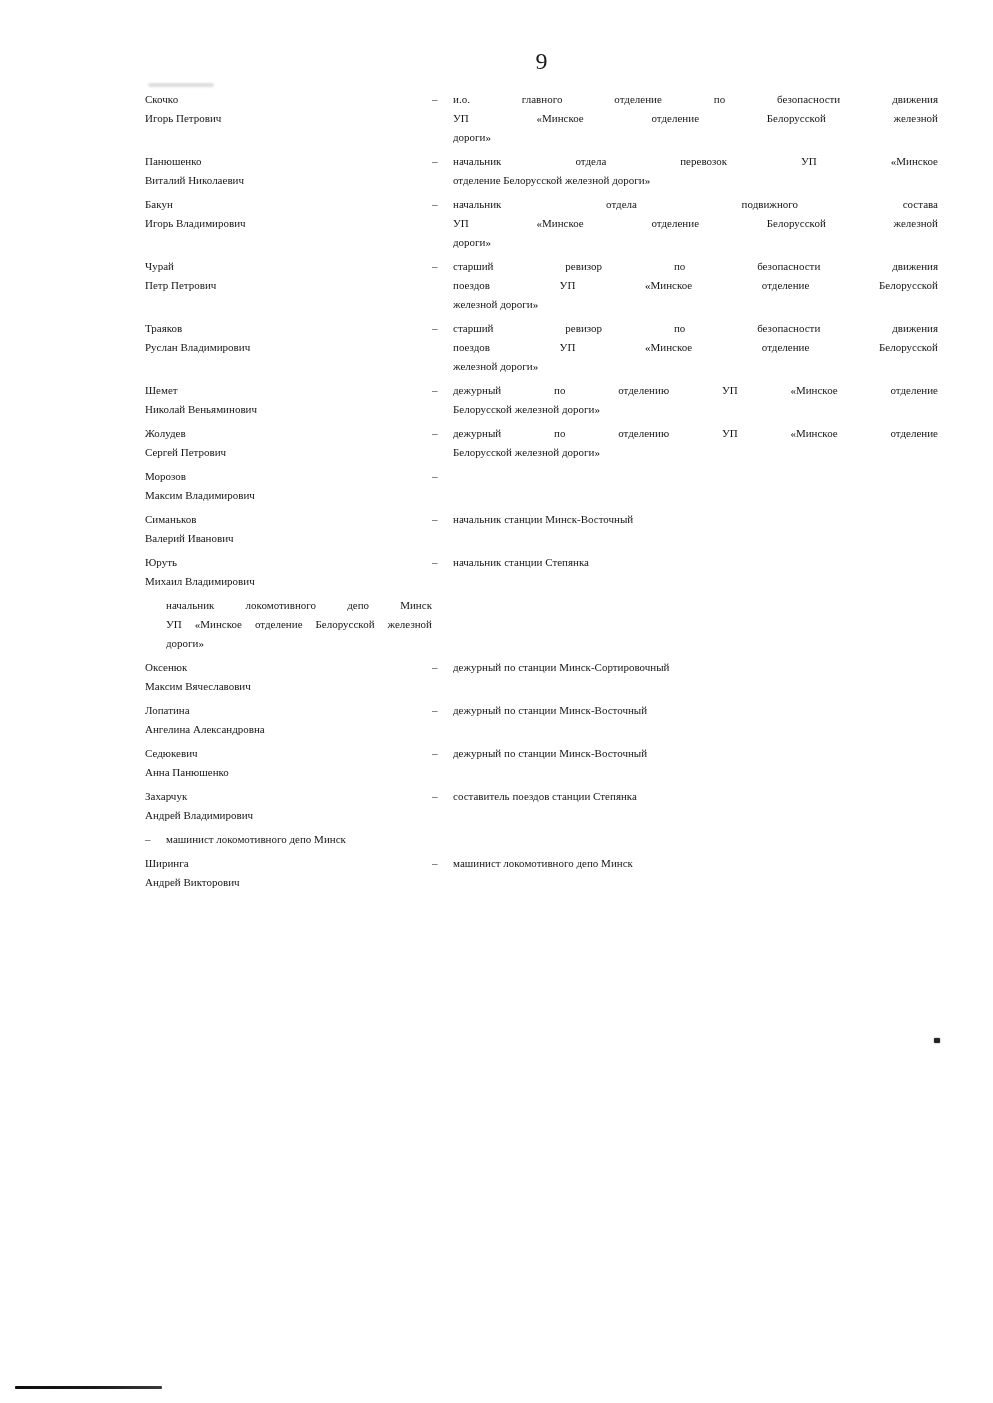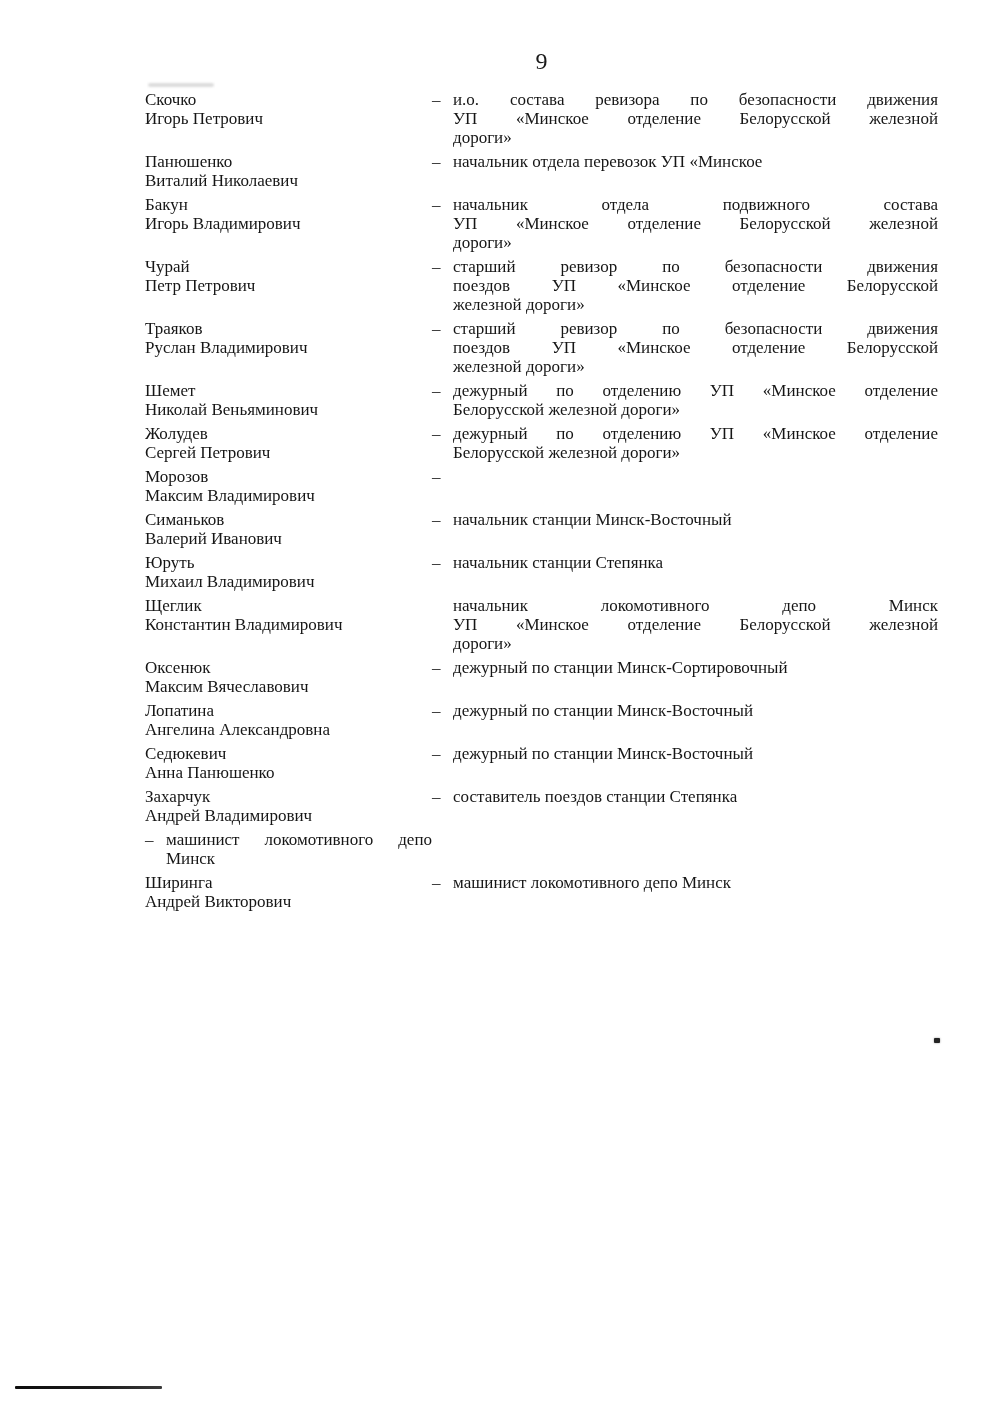--- a/index.html
+++ b/index.html
@@ -29,21 +29,21 @@
   .roster {
     position: absolute;
     top: 90px;
     left: 145px;
     width: 793px;
   }
   .entry-row {
     display: grid;
     grid-template-columns: 287px 1fr;
     margin-bottom: 5px;
-    font-size: 17px;
+    font-size: 11px;
     line-height: 19px;
   }
   .name-cell { padding-right: 10px; }
   .name-line { white-space: nowrap; }
   .pos-cell {
     position: relative;
     padding-left: 21px;
   }
   .pos-dash {
     position: absolute;
@@ -99,36 +99,37 @@
 
   <div class="roster">
   <div class="entry-row">
     <div class="name-cell">
       <div class="name-line">Скочко</div>
       <div class="name-line">Игорь Петрович</div>
     </div>
     <div class="pos-cell">
       <span class="pos-dash">–</span>
       <div class="pos-text">
-            <div class="pos-line">и.о. состава ревизора по безопасности движения</div>
+            <div class="pos-line">и.о. главного отделение по безопасности движения</div>
             <div class="pos-line">УП «Минское отделение Белорусской железной</div>
             <div class="pos-line">дороги»</div>
           </div>
     </div>
   </div>
 
   <div class="entry-row">
     <div class="name-cell">
       <div class="name-line">Панюшенко</div>
       <div class="name-line">Виталий Николаевич</div>
     </div>
     <div class="pos-cell">
       <span class="pos-dash">–</span>
       <div class="pos-text">
             <div class="pos-line">начальник отдела перевозок УП «Минское</div>
+            <div class="pos-line">отделение Белорусской железной дороги»</div>
           </div>
     </div>
   </div>
 
   <div class="entry-row">
     <div class="name-cell">
       <div class="name-line">Бакун</div>
       <div class="name-line">Игорь Владимирович</div>
     </div>
     <div class="pos-cell">
@@ -229,24 +230,20 @@
     </div>
     <div class="pos-cell">
       <span class="pos-dash">–</span>
       <div class="pos-text">
             <div class="pos-line">начальник станции Степянка</div>
           </div>
     </div>
   </div>
 
   <div class="entry-row">
-    <div class="name-cell">
-      <div class="name-line">Щеглик</div>
-      <div class="name-line">Константин Владимирович</div>
-    </div>
     <div class="pos-cell">
       <span class="pos-dash"></span>
       <div class="pos-text">
             <div class="pos-line">начальник локомотивного депо Минск</div>
             <div class="pos-line">УП «Минское отделение Белорусской железной</div>
             <div class="pos-line">дороги»</div>
           </div>
     </div>
   </div>
 

